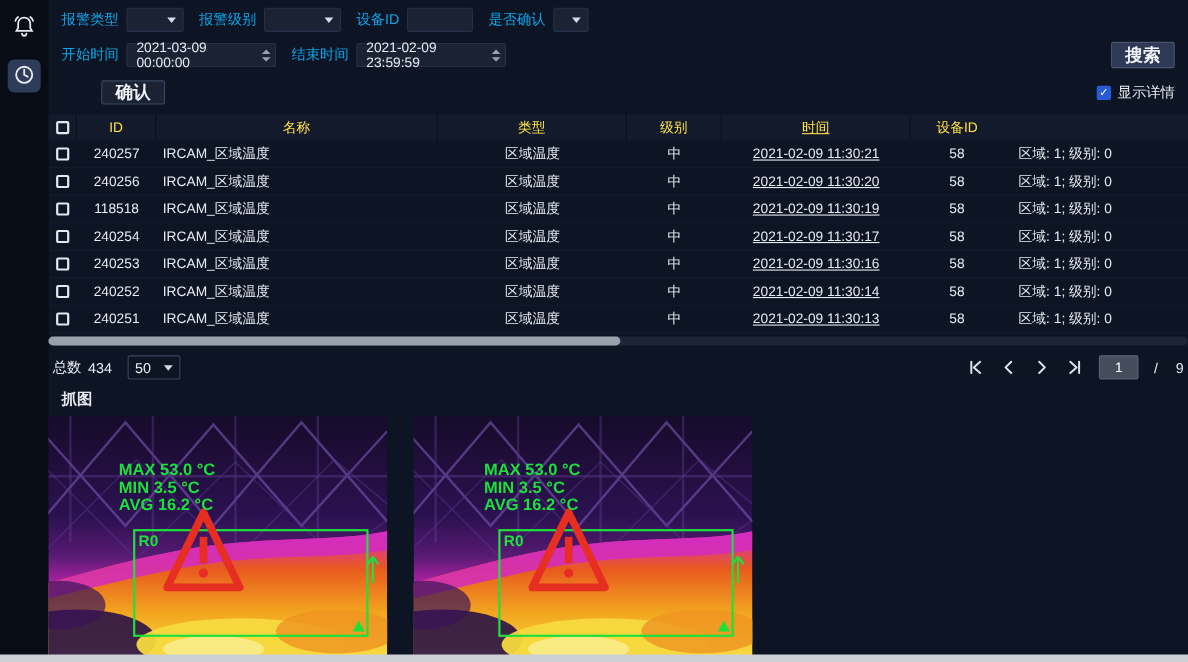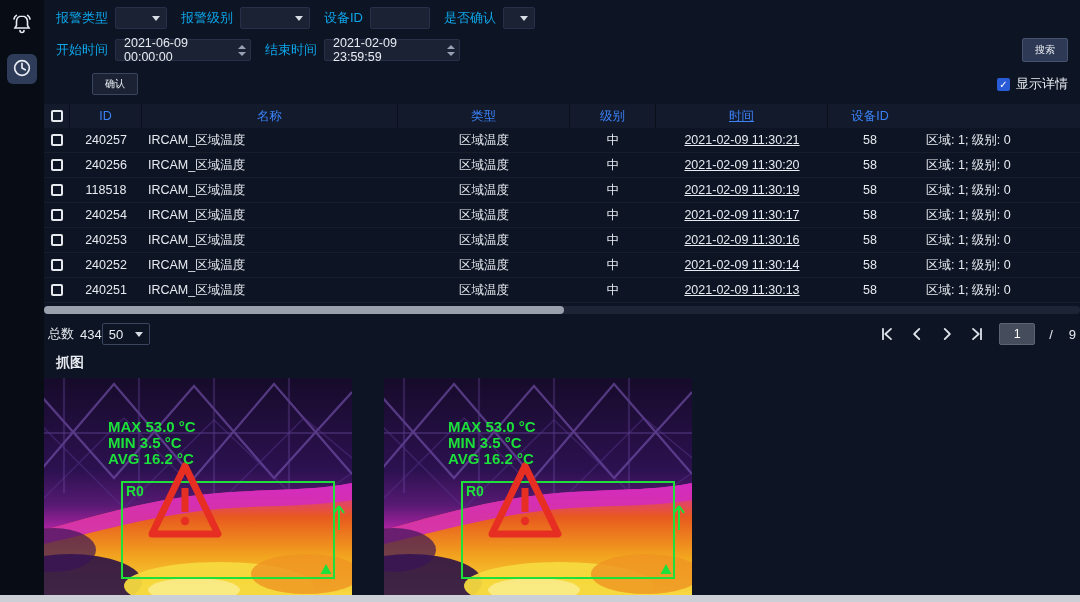--- a/index.html
+++ b/index.html
@@ -41,34 +41,34 @@
   .tinput { width:60px; padding:0 6px; color:#e8ebf1; font-size:12.5px; }
   input.raw { background:transparent; border:none; outline:none; color:#e8ebf1; width:100%; font-family:inherit; font-size:12.5px; }
 
   .dt { width:136px; padding:0 4px 0 8px; font-size:12.5px; justify-content:space-between; }
   .spinner { display:flex; flex-direction:column; gap:3px; margin-left:4px; }
   .sp-up { width:0;height:0;border-left:4px solid transparent;border-right:4px solid transparent;border-bottom:4px solid #98a2b6; }
   .sp-dn { width:0;height:0;border-left:4px solid transparent;border-right:4px solid transparent;border-top:4px solid #98a2b6; }
 
   .btn {
     height:24px; padding:0 12px; display:flex; align-items:center; justify-content:center;
-    border-radius:2px; font-size:10px; color:#eef1f6; cursor:pointer; white-space:nowrap;
+    border-radius:2px; font-size:16px; color:#eef1f6; cursor:pointer; white-space:nowrap;font-weight:bold;
   }
   .btn-search { background:#2e3a55; border:1px solid #46536f; margin-left:auto; }
   .btn-confirm { background:#1a2234; border:1px solid #39465f; height:22px; }
 
   .right-check { margin-left:auto; display:flex; align-items:center; gap:6px; }
   .cbx-checked {
     width:13px; height:13px; background:#2a5bd7; border-radius:2px;
     color:#fff; font-size:10px; line-height:13px; text-align:center;
   }
 
   
   .table { margin-top:8px; }
-  .thead { display:flex; height:24px; background:#131a2c; align-items:center; font-size:12.5px; color:#3b82f6; }
+  .thead { display:flex; height:24px; background:#131a2c; align-items:center; font-size:12.5px; color:#fde047; }
   .thead > div { border-right:1px solid #0a0f1b; height:100%; display:flex; align-items:center; justify-content:center; }
   .thead > div:last-child { border-right:none; }
   .tr { display:flex; height:25px; align-items:center; font-size:12.5px; border-bottom:1px solid rgba(255,255,255,0.04); }
   .c-check{ width:26px; display:flex; justify-content:center; }
   .c-id{ width:72px; text-align:center; justify-content:center; }
   .c-name{ width:256px; }
   .c-type{ width:172px; text-align:center; }
   .c-level{ width:86px; text-align:center; }
   .c-time{ width:172px; text-align:center;text-decoration:underline; }
   .c-device{ width:84px; text-align:center; }
@@ -77,33 +77,33 @@
   .tr .c-detail { padding-left:14px; }
   .thead .c-detail { justify-content:flex-end !important; padding-right:24px; }
   .cb { width:12px; height:12px; border:2px solid #e6e9ee; border-radius:2px; display:inline-block; cursor:pointer; }
 
   .hscroll { margin:3px 0 0 0; height:8px; background:#1c2435; border-radius:4px; }
   .hthumb { width:520px; height:8px; background:#9aa1ad; border-radius:4px; cursor:pointer; }
 
   
   .pager { display:flex; align-items:center; margin-top:8px; padding:0 4px; height:24px; }
   .pager .total-val { margin-left:6px; }
-  .pgsize { background:transparent; border:1px solid #39455e; justify-content:space-between; padding:0 6px; }
+  .pgsize { margin-left:14px; background:transparent; border:1px solid #39455e; justify-content:space-between; padding:0 6px; }
   .pg-right { margin-left:auto; display:flex; align-items:center; gap:14px; }
   .pg-ico { width:16px; height:16px; display:flex; align-items:center; justify-content:center; cursor:pointer; }
   .pg-input {
     width:36px; height:22px; background:#454c5c; border:1px solid #5b6375; border-radius:2px;
     color:#fff; text-align:center; font-size:12.5px; font-family:inherit; outline:none;
   }
   .pg-sep { margin:0 2px 0 0; }
 
   
   .capture { margin-top:8px; }
   .capture-title { padding-left:12px; font-weight:700; font-size:14px; }
-  .capture-row { display:flex; gap:32px; margin-top:6px;align-items:flex-end; }
+  .capture-row { display:flex; gap:24px; margin-top:6px;align-items:flex-end; }
   .thermal { width:308px; height:219px; position:relative; cursor:pointer; }
   .tsvg { width:100%; height:100%; display:block; }
   .ttemp { font-family:"Liberation Sans",sans-serif; font-weight:700; font-size:15px; fill:#1ce13a; }
   .troi  { font-family:"Liberation Sans",sans-serif; font-weight:700; font-size:14px; fill:#1ce13a; }
 
   .bottom-strip { position:absolute; left:0; bottom:0; width:1080px; height:7px; background:#ccd0d6; }
   .defs-holder { position:absolute; width:0; height:0; overflow:hidden; }
 </style>
 </head>
 <body>
@@ -199,21 +199,21 @@
       <span class="gap"></span>
       <span class="f-label">是否确认</span>
       <div class="select w32">
         <span class="chev"></span>
       </div>
     </div>
 
     <div class="f-row r2">
       <span class="f-label">开始时间</span>
       <div class="dt">
-        <span>2021-06-09 00:00:00</span>
+        <span>2021-03-09 00:00:00</span>
         <span class="spinner">
             <span class="sp-up"></span>
             <span class="sp-dn"></span>
           </span>
       </div>
       <span class="gap"></span>
       <span class="f-label">结束时间</span>
       <div class="dt">
         <span>2021-02-09 23:59:59</span>
         <span class="spinner">

